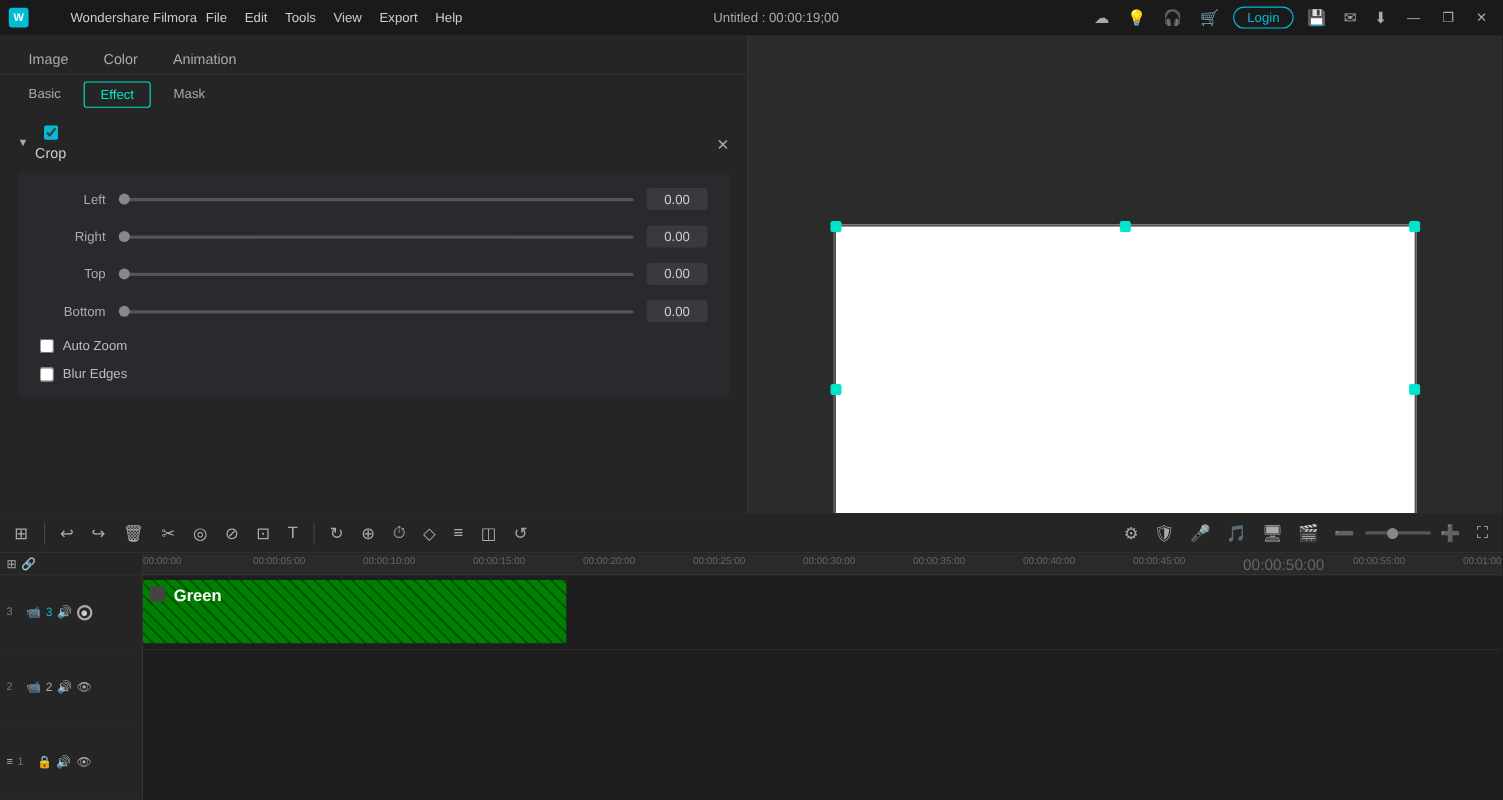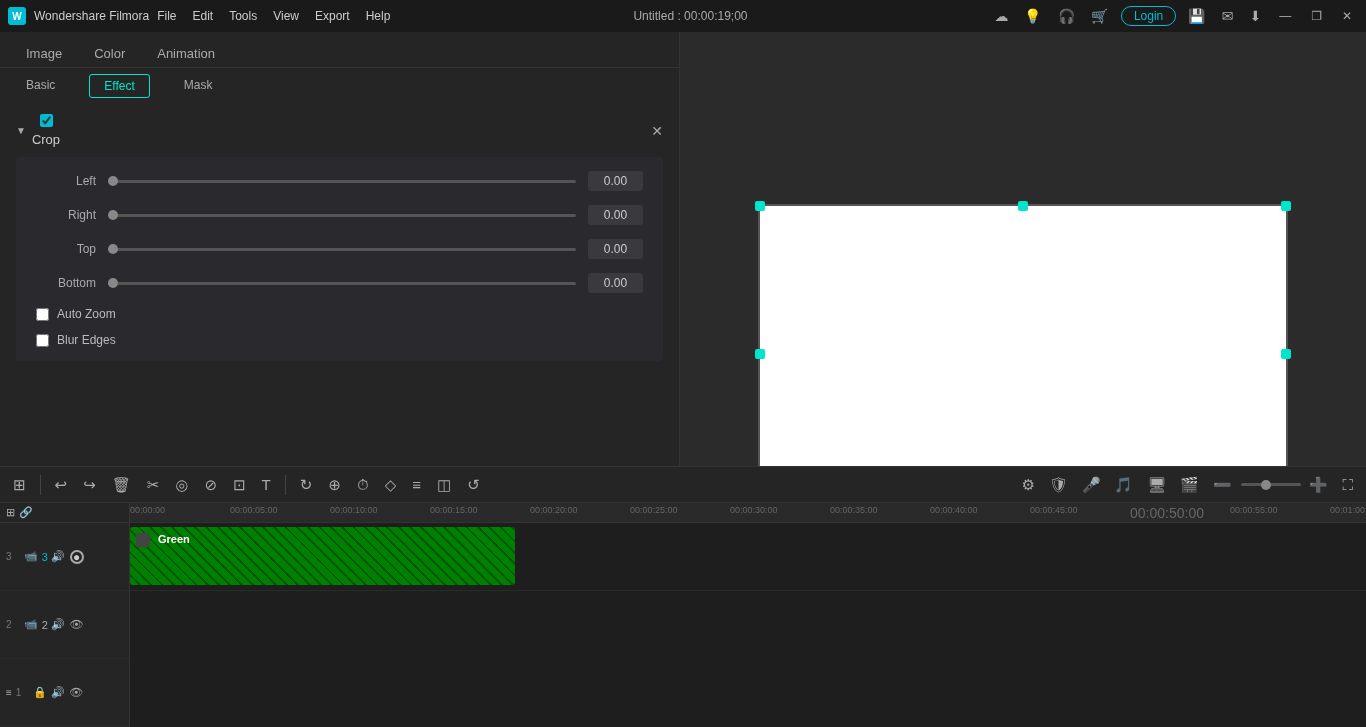--- a/index.html
+++ b/index.html
@@ -5,41 +5,41 @@
     * { box-sizing: border-box; margin: 0; padding: 0; }
     body { background: #1e1e1e; color: #ccc; font-family: 'Segoe UI', Arial, sans-serif; font-size: 12px; width: 1366px; height: 727px; overflow: hidden; }
 
     
     #titlebar {
       display: flex; align-items: center; background: #1a1a1a; height: 32px; padding: 0 8px;
       justify-content: space-between;
     }
     #titlebar .left { display: flex; align-items: center; gap: 8px; }
     #titlebar .logo { width: 18px; height: 18px; background: #00bcd4; border-radius: 3px; display: flex; align-items: center; justify-content: center; color: #fff; font-size: 10px; font-weight: bold; }
-    #titlebar .app-name { color: #ccc; font-size: 12px; }
+    #titlebar .app-name { color: #ccc; font-size: 12px; margin-left: 30px; }
     #titlebar .menu { display: flex; gap: 16px; }
     #titlebar .menu-item { color: #ccc; font-size: 12px; cursor: pointer; }
     #titlebar .center { color: #aaa; font-size: 12px; }
     #titlebar .right { display: flex; align-items: center; gap: 8px; }
     #titlebar .icon-btn { color: #aaa; cursor: pointer; font-size: 14px; padding: 2px 4px; }
     #titlebar .login-btn { border: 1px solid #00bcd4; color: #00bcd4; border-radius: 12px; padding: 2px 12px; font-size: 12px; cursor: pointer; background: transparent; }
     #titlebar .win-btn { color: #aaa; cursor: pointer; font-size: 12px; padding: 2px 6px; }
 
     
     #main { display: flex; height: calc(727px - 32px); }
 
     
     #left-panel { width: 680px; display: flex; flex-direction: column; background: #252526; border-right: 1px solid #333; }
 
     
     #panel-tabs { display: flex; padding: 8px 12px 0; background: #252526; border-bottom: 1px solid #333; gap: 4px; }
     .panel-tab { padding: 6px 14px; font-size: 13px; color: #aaa; cursor: pointer; border-radius: 3px 3px 0 0; }
 
     
-    #sub-tabs { display: flex; padding: 6px 12px; background: #252526; gap: 20px; }
+    #sub-tabs { display: flex; padding: 6px 12px; background: #252526; gap: 7px; }
     .sub-tab { padding: 4px 14px; font-size: 12px; color: #aaa; cursor: pointer; border-radius: 3px; }
     .sub-tab.active { color: #00e5cc; border: 1.5px solid #00e5cc; border-radius: 3px; background: transparent; }
 
     
     #effect-content { flex: 1; padding: 10px 16px; background: #252526; overflow-y: auto; }
 
     
     .section-header { display: flex; align-items: center; justify-content: space-between; margin-bottom: 10px; }
     .section-header .left-h { display: flex; align-items: center; gap: 6px; }
     .collapse-arrow { color: #aaa; font-size: 10px; cursor: pointer; }
@@ -366,20 +366,20 @@
       </div>
 
       <div id="tracks" style="flex:1; position:relative;">
 
 
 
         <div class="track-row">
           <div class="clip-green">
             <div class="clip-green-bg"></div>
             <div class="clip-green-stripes"></div>
-            <span style="position:absolute; top:6px; left:28px; color:#fff; font-size:11px; font-weight:bold;">Green</span>
+            <span style="position:absolute; top:6px; left:28px; color:#fff; font-size:15px; font-weight:bold;">Green</span>
             <div style="position:absolute; top:6px; left:6px; width:14px; height:14px; background:#444; border-radius:2px;"></div>
           </div>
         </div>
       </div>
     </div>
   </div>
 </div>
 
 </body></html>

